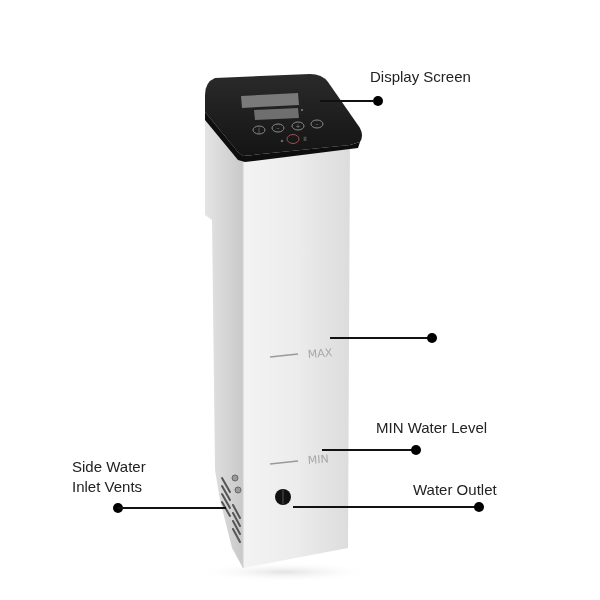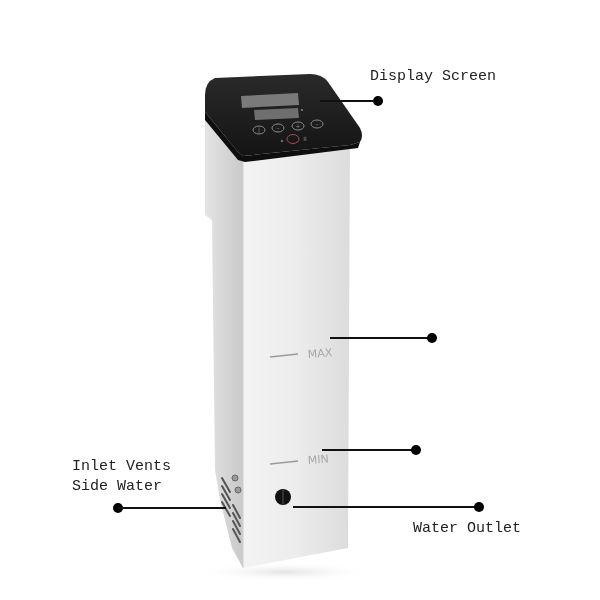--- a/index.html
+++ b/index.html
@@ -1,21 +1,21 @@
 <!DOCTYPE html>
 <html><head>
   <meta charset="utf-8">
   <style>
     html, body { margin: 0; padding: 0; background: #ffffff; }
     body { width: 600px; height: 600px; position: relative; overflow: hidden; font-family: "DejaVu Serif", "Liberation Serif", serif; }
     .stage { position: absolute; left: 0; top: 0; width: 600px; height: 600px; }
     svg.device { position: absolute; left: 0; top: 0; }
     .label {
       position: absolute;
-      font-family: Liberation Mono, monospace;
+      font-family: Liberation Sans, sans-serif;
       font-size: 15px;
       color: #222222;
       line-height: 20px;
       white-space: nowrap;
     }
     .line { position: absolute; height: 2px; background: #111111; }
     .dot { position: absolute; width: 10px; height: 10px; border-radius: 50%; background: #000000; }
   </style>
 </head>
 <body>
@@ -107,27 +107,28 @@
     </g>
   </svg>
 
   <div class="label" style="left:370px; top:67px;">Display Screen</div>
   <div class="line" style="left:320px; top:100px; width:53px;"></div>
   <div class="dot" style="left:373px; top:96px;"></div>
 
   <div class="line" style="left:330px; top:337px; width:100px;"></div>
   <div class="dot" style="left:427px; top:333px;"></div>
 
+  <div class="label" style="left:376px; top:418px;">MIN Water Level</div>
   <div class="line" style="left:322px; top:449px; width:92px;"></div>
   <div class="dot" style="left:411px; top:445px;"></div>
 
-  <div class="label" style="left:413px; top:480px;margin-top:39px;">Water Outlet</div>
+  <div class="label" style="left:413px; top:480px;">Water Outlet</div>
   <div class="line" style="left:293px; top:506px; width:186px;"></div>
   <div class="dot" style="left:474px; top:502px;"></div>
 
   <div class="label" style="left:72px; top:457px;">
+    <div>Side Water</div>
     <div>Inlet Vents</div>
-    <div>Side Water</div>
   </div>
   <div class="dot" style="left:113px; top:503px;"></div>
   <div class="line" style="left:118px; top:507px; width:108px;"></div>
 
 </div>
 
 </body></html>

